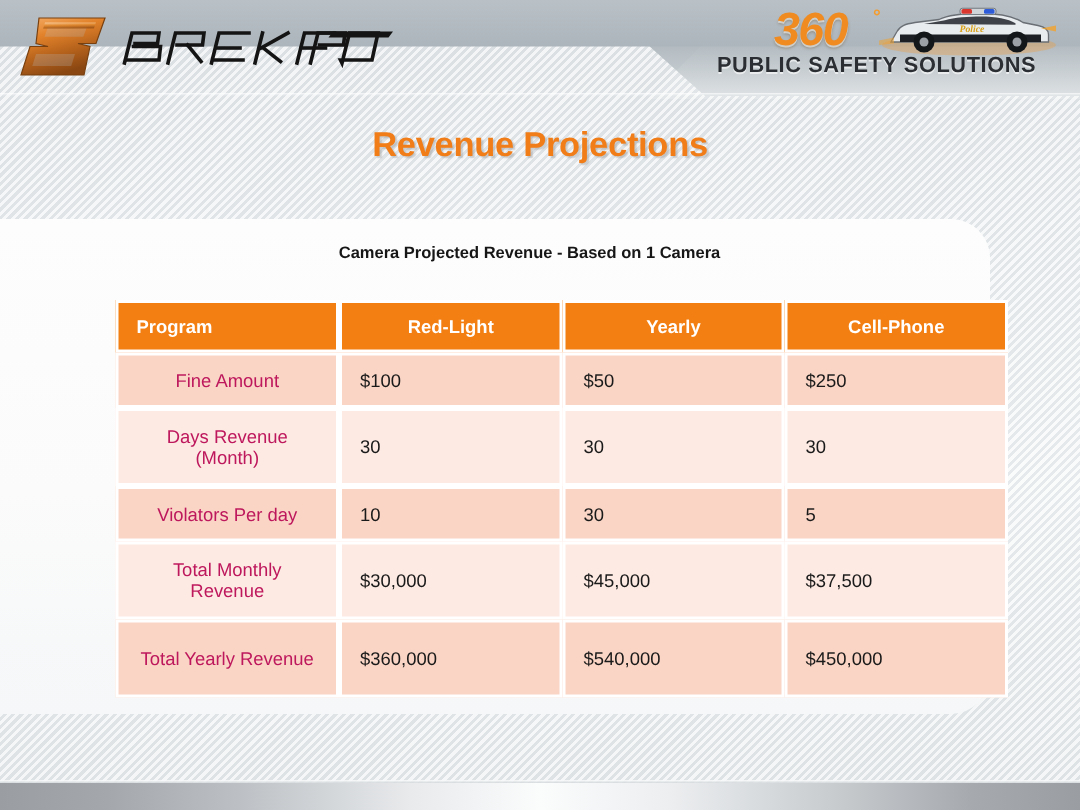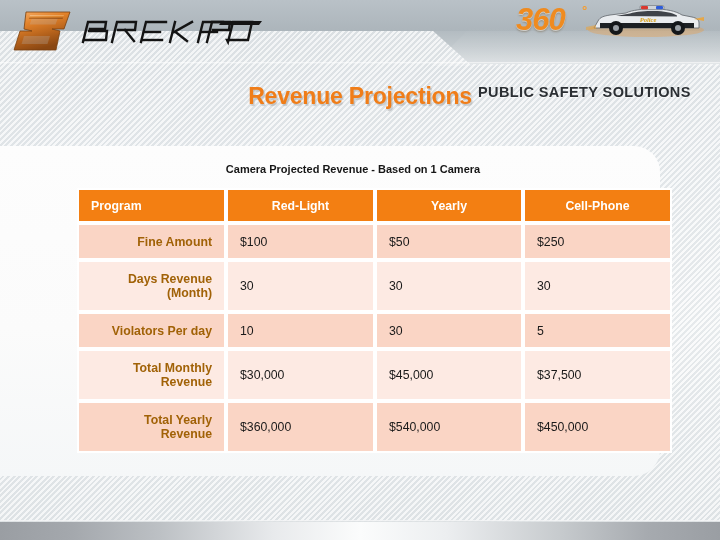--- a/index.html
+++ b/index.html
@@ -101,21 +101,20 @@
   }
   .ps-words {
     position: absolute;
     left: 0px; top: 34px;
     font-size: 14.5px;
     font-weight: bold;
     letter-spacing: 0.4px;
     color: #2b2f33;
     text-shadow: 0 1px 0 rgba(255,255,255,0.6);
     white-space: nowrap;
-    margin-top: 48px;
   }
   .ps-car {
     position: absolute;
     left: 108px; top: 2px;
     width: 118px; height: 34px;
   }
 
   
   .slide-title {
     position: absolute;
@@ -145,21 +144,21 @@
     width: 706px;
     text-align: center;
     font-size: 11px;
     font-weight: bold;
     color: #161616;
   }
 
   
   .rev-table {
     position: absolute;
-    left: 77px; top: 188px;
+    left: 77px; top: 200px;
     width: 595px;
     border-collapse: separate;
     border-spacing: 0;
     table-layout: fixed;
   }
   .rev-table th, .rev-table td {
     border: 2px solid #ffffff;
     padding: 0 12px;
     font-size: 12.3px;
     vertical-align: middle;
@@ -168,23 +167,23 @@
     background: #f37f12;
     color: #ffffff;
     font-weight: bold;
     height: 31px;
     text-align: center;
   }
   .rev-table th.col-program {
     text-align: left;
   }
   .rev-table td.rowlabel {
-    font-weight: bold;
-    color: #a16207;
-    text-align: right;
+    font-weight: normal;
+    color: #be185d;
+    text-align: center;
   }
   .rev-table td.val {
     text-align: left;
     color: #1a1a1a;
   }
   tr.shade-dark td { background: #fad5c5; }
   tr.shade-light td { background: #fdeae3; }
   tr.h-small td { height: 33px; }
   tr.h-tall td { height: 48px; }
 

